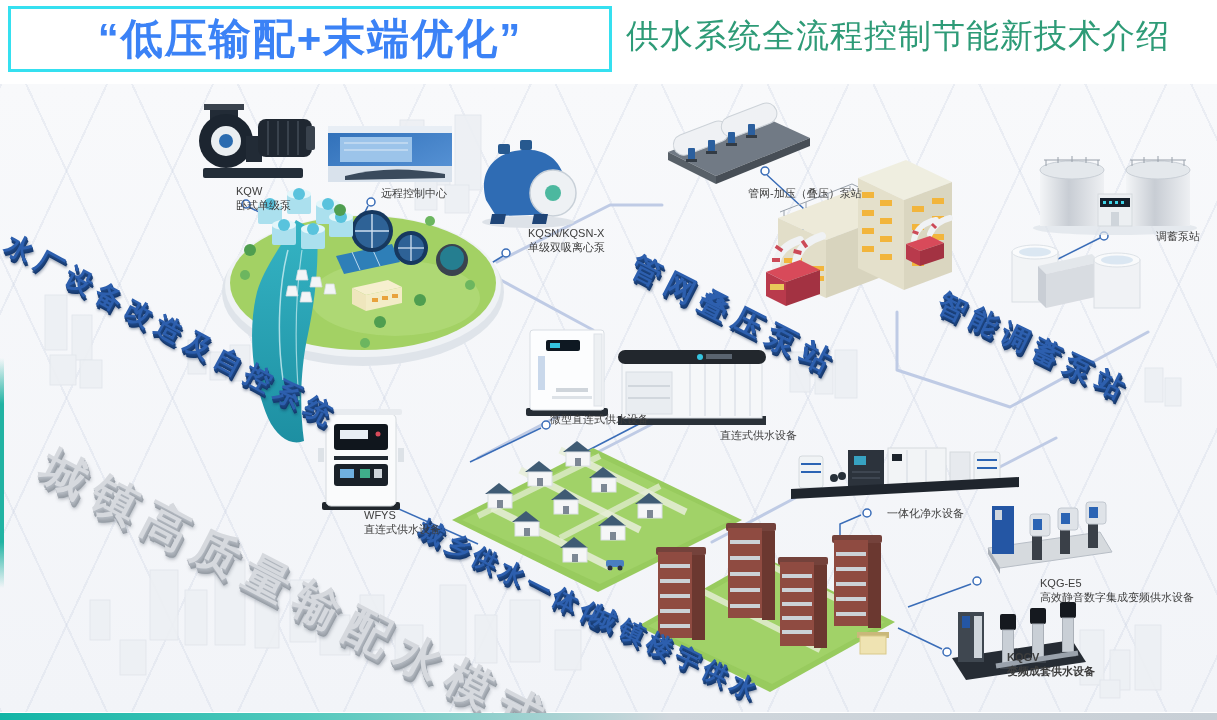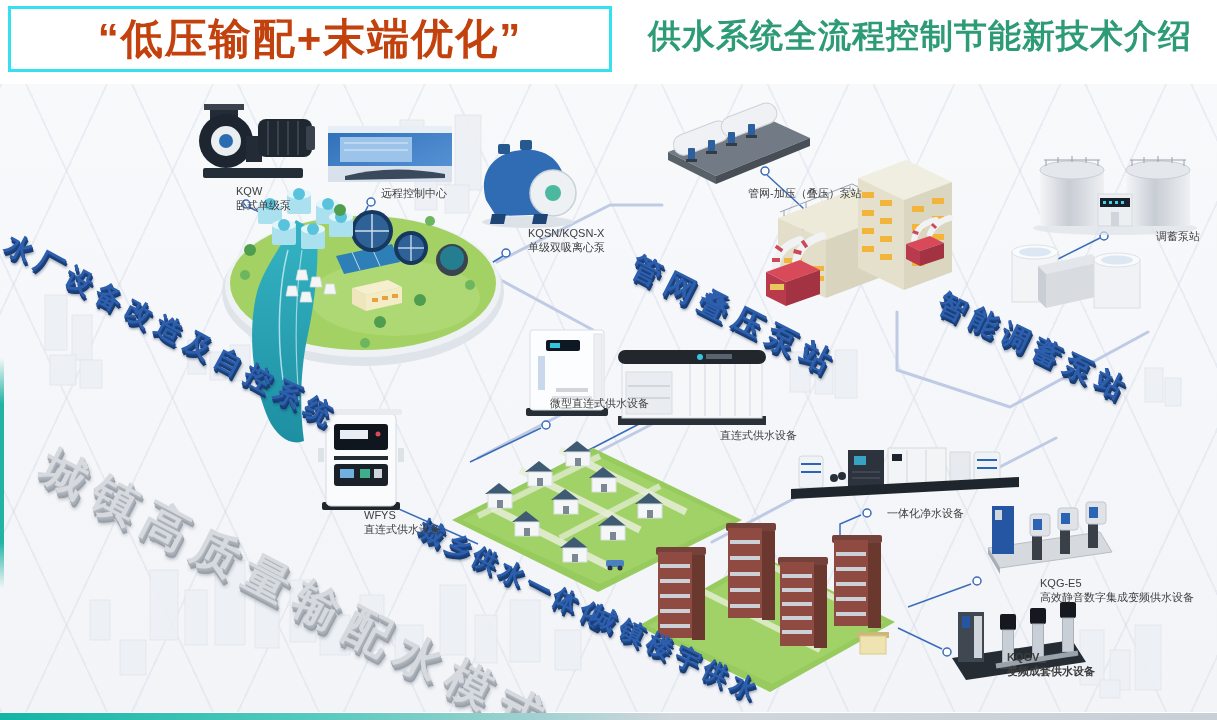--- a/index.html
+++ b/index.html
@@ -15,25 +15,25 @@
       repeating-linear-gradient(115deg, rgba(199,207,224,0.28) 0 2px, transparent 2px 96px),
       repeating-linear-gradient(65deg,  rgba(199,207,224,0.28) 0 2px, transparent 2px 96px),
       linear-gradient(180deg,#f8f9fb 0%,#f2f4f8 100%);
   }
   .art{position:absolute;left:0;top:0;width:1217px;height:720px;}
   
   .badge{
     position:absolute;left:8px;top:6px;width:598px;height:60px;
     border:3px solid #35E0F0;background:#ffffff;
     display:flex;align-items:center;justify-content:center;
-    font-size:42px;font-weight:900;color:#c2410c;letter-spacing:2px;white-space:nowrap;
+    font-size:42px;font-weight:900;color:#3b82f6;letter-spacing:2px;white-space:nowrap;
   }
   .main-title{
     position:absolute;left:626px;top:14px;width:588px;
-    font-size:33px;font-weight:700;color:#2E9B77;white-space:nowrap;letter-spacing:1px;text-align:center;
+    font-size:33px;font-weight:400;color:#2E9B77;white-space:nowrap;letter-spacing:1px;
   }
   
   .eq-label{position:absolute;font-size:11px;line-height:1.3;color:#3d3d3d;white-space:nowrap;}
   .eq-label span{display:block;padding-left:44px;}
   .center{}
   
   .zone3d{
     position:absolute;font-weight:900;color:#2D5FAE;white-space:nowrap;
     transform-origin:left top;
     text-shadow:1px 1px 0 #1d4683,2px 2px 0 #1b4079,3px 3px 0 #16396e,4px 4px 3px rgba(15,35,70,.45);
@@ -635,21 +635,21 @@
   <div class="eq-label" style="left:484px;top:226px;">
     <span>KQSN/KQSN-X</span>
     <span>单级双吸离心泵</span>
   </div>
   <div class="eq-label" style="left:676px;top:186px;margin-left:28px;">
     <span>管网-加压（叠压）泵站</span>
   </div>
   <div class="eq-label" style="left:1112px;top:229px;">
     <span>调蓄泵站</span>
   </div>
-  <div class="eq-label" style="left:506px;top:396px;">
+  <div class="eq-label" style="left:506px;top:412px;">
     <span>微型直连式供水设备</span>
   </div>
   <div class="eq-label" style="left:676px;top:428px;">
     <span>直连式供水设备</span>
   </div>
   <div class="eq-label" style="left:320px;top:508px;">
     <span>WFYS</span>
     <span>直连式供水设备</span>
   </div>
   <div class="eq-label" style="left:843px;top:506px;">

